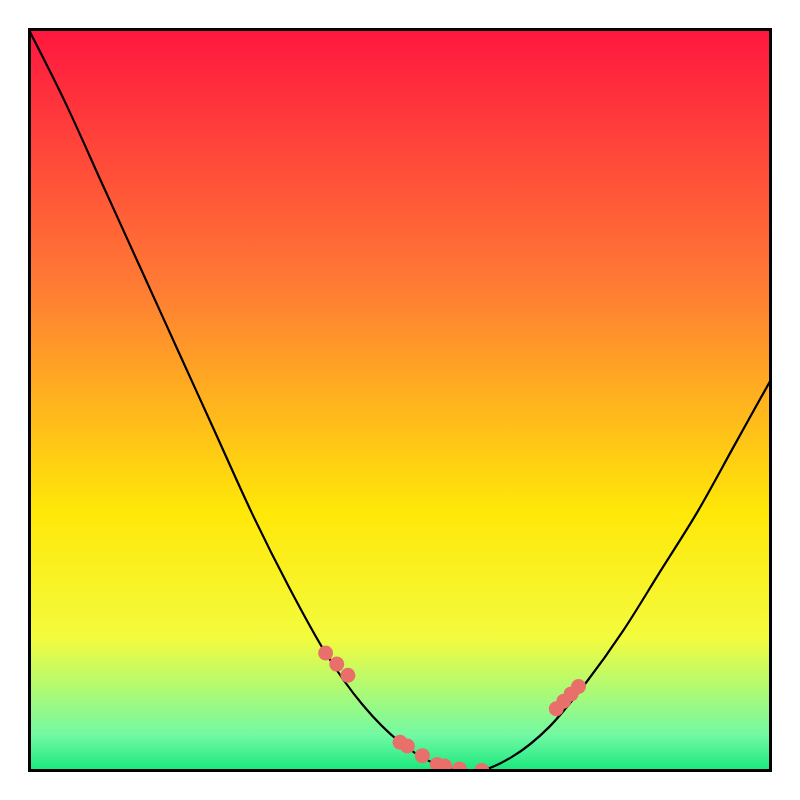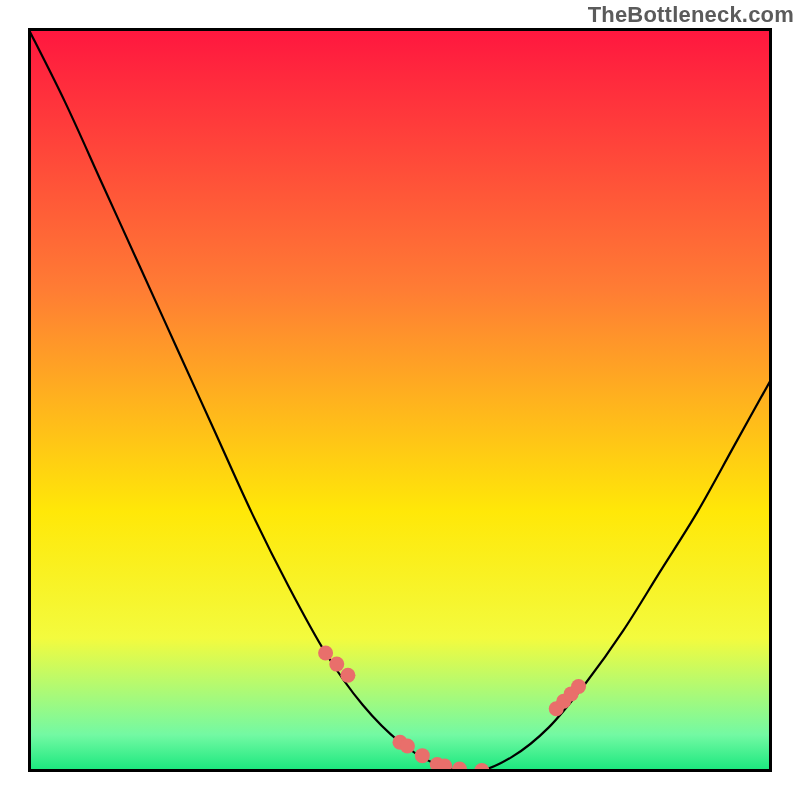--- a/index.html
+++ b/index.html
@@ -63,21 +63,20 @@
     width: 744px;
     height: 744px;
     z-index: 5;
   }
 </style>
 </head>
 <body>
 
 <div class="container">
 
-  <div class="attribution">TheBottleneck.com</div>
 
   <div class="plot-area">
 
     <svg class="gradient" viewBox="0 0 744 744" preserveAspectRatio="none">
       <defs>
         <linearGradient id="bg-grad" x1="0" y1="0" x2="0" y2="1">
             <stop offset="0%" stop-color="#ff163f"></stop>
             <stop offset="35%" stop-color="#ff7c34"></stop>
             <stop offset="65%" stop-color="#ffe808"></stop>
             <stop offset="82%" stop-color="#f3fb3e"></stop>

